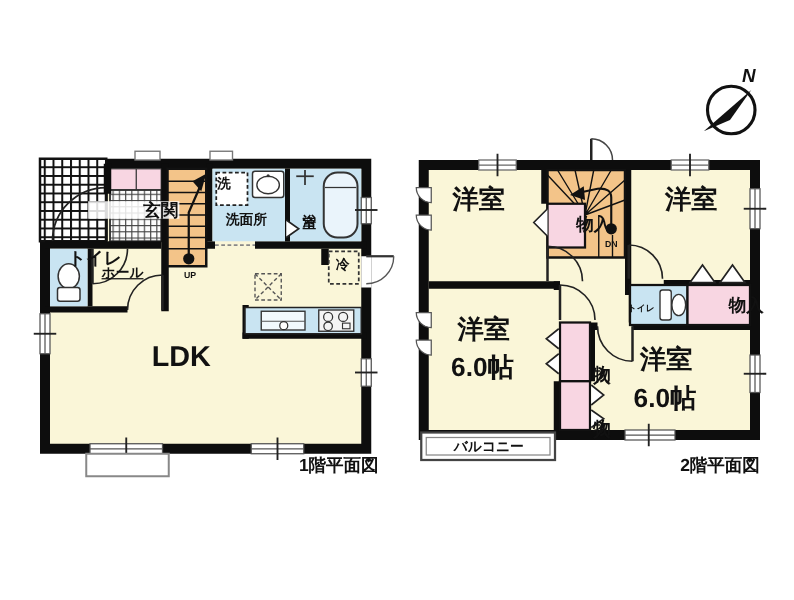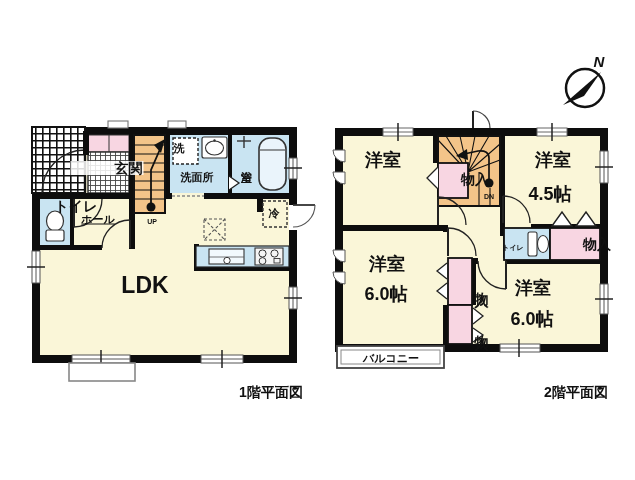--- a/index.html
+++ b/index.html
@@ -4,25 +4,25 @@
 <style>
   html,body{margin:0;padding:0;background:#fff;}
   #canvas{position:relative;width:635px;height:480px;background:#fff;overflow:hidden;
           font-family:"Liberation Sans","DejaVu Sans",sans-serif;}
   #plan-svg{position:absolute;left:0;top:0;}
   .lbl{position:absolute;transform:translate(-50%,-50%);white-space:nowrap;color:#111;
        font-weight:bold;line-height:1;text-align:center;}
   .v{writing-mode:vertical-rl;text-orientation:upright;letter-spacing:1px;}
   .halo{background:rgba(255,255,255,.85);padding:0 1px;}
   .big{font-size:23px;}
-  .room2{font-size:18px;}
+  .room2{font-size:21px;}
   .small{font-size:11px;}
   .tiny{font-size:14px;padding-left:44px;}
   .micro{font-size:7px;}
-  .title{font-size:14px;margin-top:20px;}
+  .title{font-size:14px;}
   .north{font-size:15px;font-style:italic;}
 </style>
 </head>
 <body>
 
 <div id="canvas">
 
 <svg id="plan-svg" width="635" height="480" viewBox="0 0 635 480">
   <defs>
     <pattern id="hatchP" width="7" height="7" patternUnits="userSpaceOnUse">
@@ -273,21 +273,20 @@
 <div class="lbl small" style="left:98px;top:219px;text-decoration:underline;">ホール</div>
 <div class="lbl small" style="left:179px;top:148px;">洗</div>
 <div class="lbl small" style="left:197px;top:177px;">洗面所</div>
 <div class="lbl small v" style="left:246px;top:163px;">浴室</div>
 <div class="lbl small" style="left:274px;top:213px;">冷</div>
 <div class="lbl micro" style="left:152px;top:221px;">UP</div>
 <div class="lbl title" style="left:271px;top:372px;">1階平面図</div>
 
 <div class="lbl room2" style="left:383px;top:160px;">洋室</div>
 <div class="lbl room2" style="left:553px;top:160px;">洋室</div>
-<div class="lbl room2" style="left:550px;top:194px;">4.5帖</div>
 <div class="lbl room2" style="left:387px;top:264px;">洋室</div>
 <div class="lbl room2" style="left:386px;top:294px;">6.0帖</div>
 <div class="lbl room2" style="left:533px;top:288px;">洋室</div>
 <div class="lbl room2" style="left:532px;top:319px;">6.0帖</div>
 <div class="lbl tiny" style="left:453px;top:179px;">物入</div>
 <div class="lbl tiny" style="left:575px;top:244px;">物入</div>
 <div class="lbl tiny v" style="left:460px;top:282px;">物入</div>
 <div class="lbl tiny v" style="left:460px;top:325px;">物入</div>
 <div class="lbl micro" style="left:513px;top:247px;">トイレ</div>
 <div class="lbl small" style="left:391px;top:358px;">バルコニー</div>

